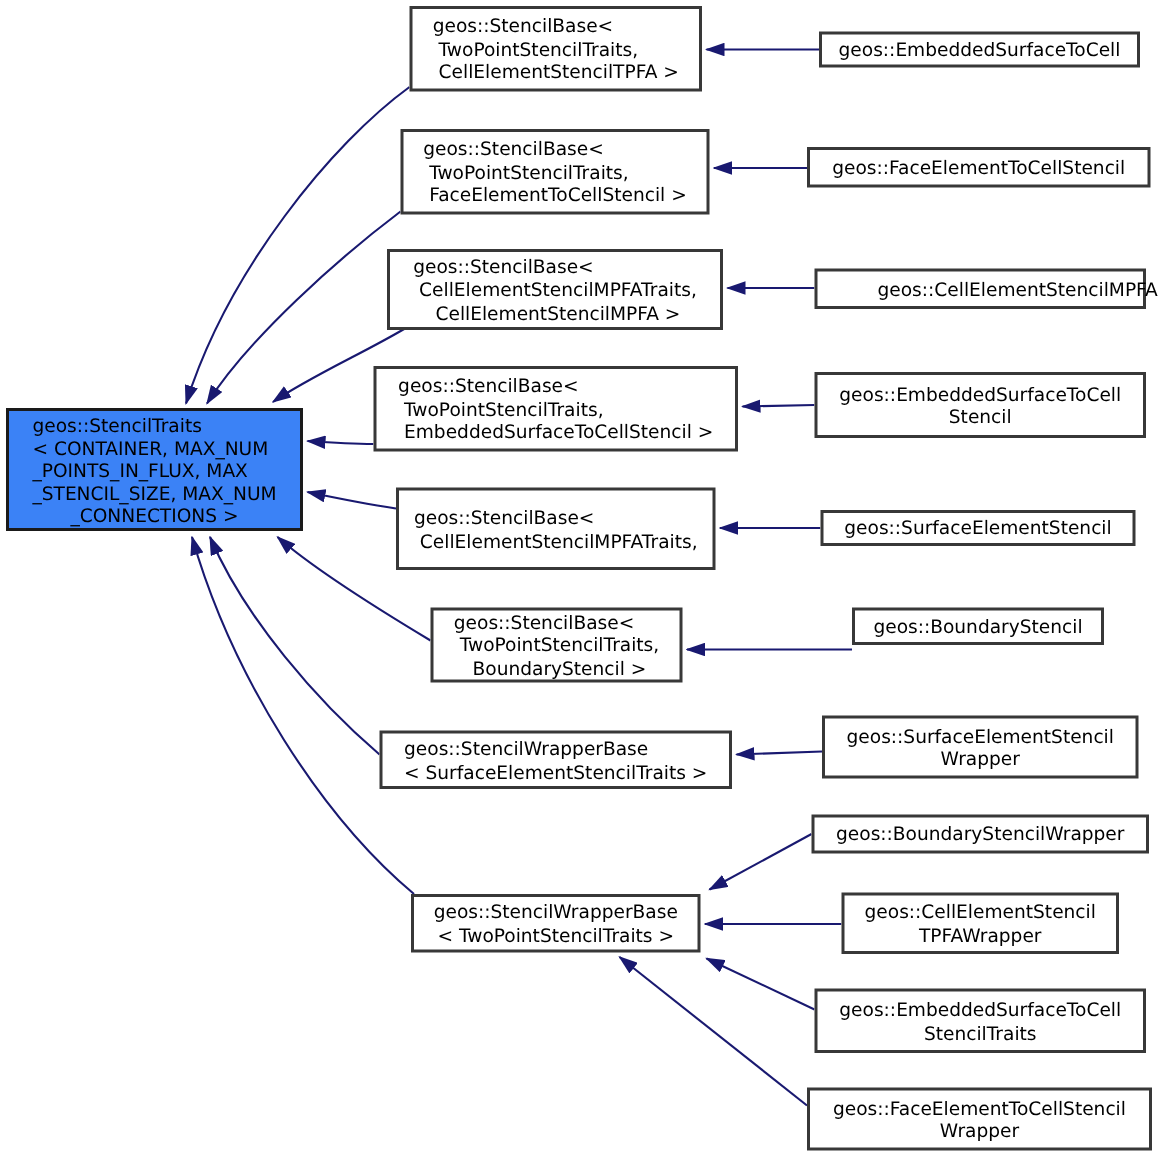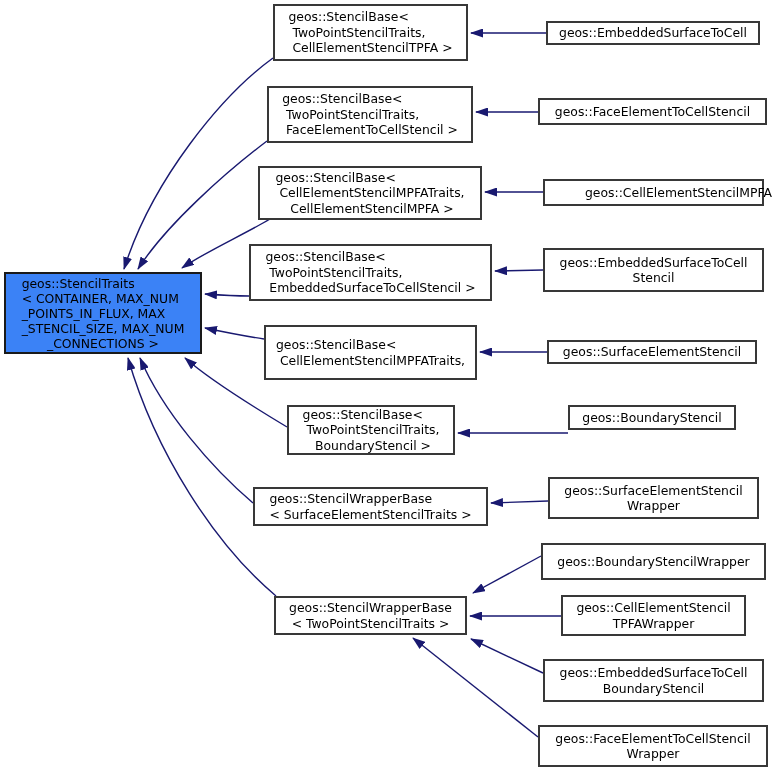--- a/index.html
+++ b/index.html
@@ -158,35 +158,35 @@
     <div class="lbl">
         <div class="ln">geos::BoundaryStencil</div>
       </div>
   </div>
   <div class="node" style="left: 548px; top: 477px; width: 211px; height: 42px; background-color: rgb(255, 255, 255); color: rgb(0, 0, 0);">
     <div class="lbl">
         <div class="ln">geos::SurfaceElementStencil</div>
         <div class="ln">Wrapper</div>
       </div>
   </div>
-  <div class="node" style="left: 541px; top: 543px; width: 225px; height: 37px; background-color: rgb(255, 255, 255); color: rgb(0, 0, 0);">
+  <div class="node" style="left: 541px; top: 543px; width: 225px; height: 26px; background-color: rgb(255, 255, 255); color: rgb(0, 0, 0);">
     <div class="lbl">
         <div class="ln">geos::BoundaryStencilWrapper</div>
       </div>
   </div>
   <div class="node" style="left: 561px; top: 595px; width: 185px; height: 41px; background-color: rgb(255, 255, 255); color: rgb(0, 0, 0);">
     <div class="lbl">
         <div class="ln">geos::CellElementStencil</div>
         <div class="ln">TPFAWrapper</div>
       </div>
   </div>
   <div class="node" style="left: 543px; top: 659px; width: 221px; height: 43px; background-color: rgb(255, 255, 255); color: rgb(0, 0, 0);">
     <div class="lbl">
         <div class="ln">geos::EmbeddedSurfaceToCell</div>
-        <div class="ln">BoundaryStencil</div>
+        <div class="ln">StencilTraits</div>
       </div>
   </div>
   <div class="node" style="left: 538px; top: 725px; width: 230px; height: 42px; background-color: rgb(255, 255, 255); color: rgb(0, 0, 0);">
     <div class="lbl">
         <div class="ln">geos::FaceElementToCellStencil</div>
         <div class="ln">Wrapper</div>
       </div>
   </div>
 
 </div>

